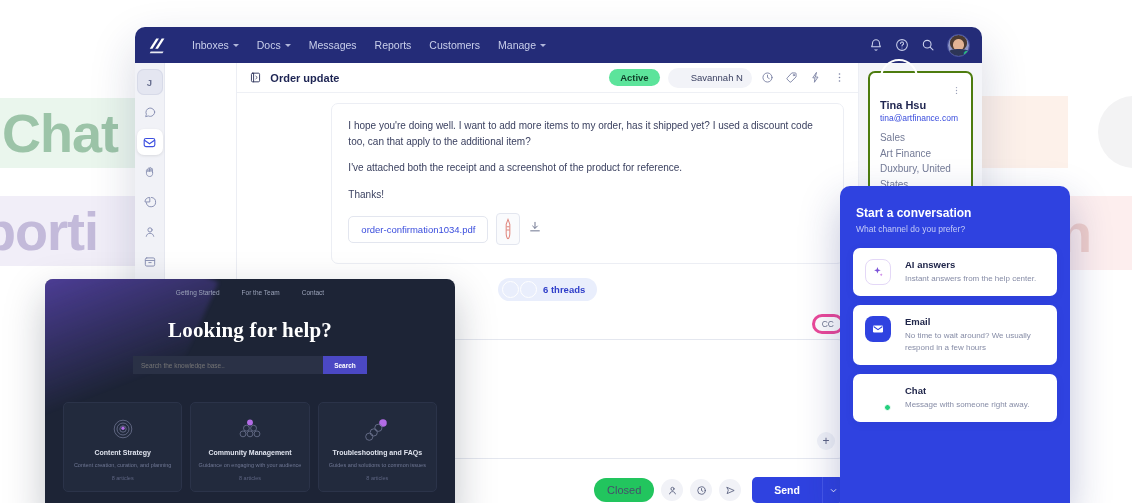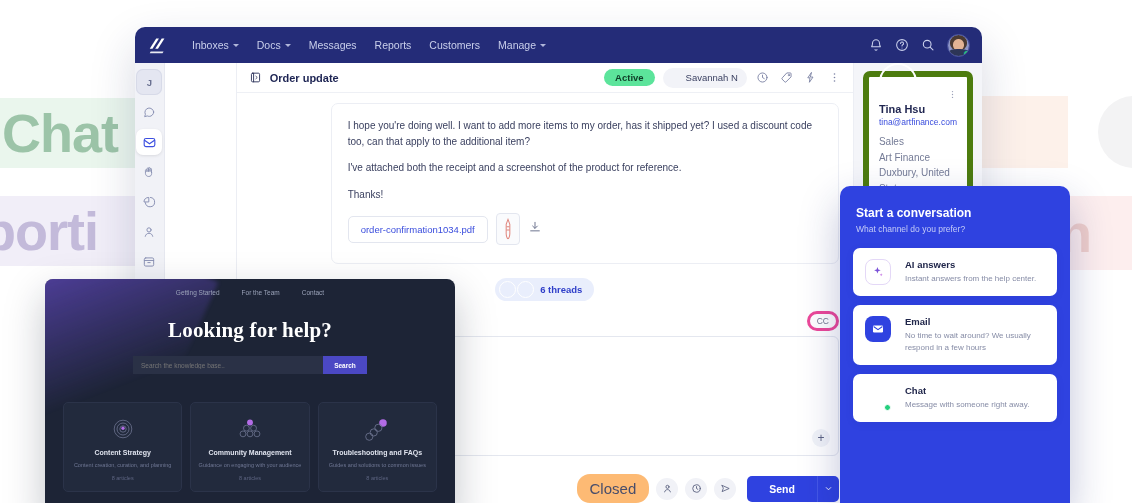--- a/index.html
+++ b/index.html
@@ -118,34 +118,34 @@
   #cc-row { display: flex; justify-content: flex-end; margin-bottom: 5px; }
   #cc-btn { border: 3px solid #ec4899; border-radius: 10px; font-size: 8.5px; color: #71778f;
      padding: 2px 7px; cursor: pointer; }
   #composer { height: 120px; border: 1px solid #e4e7ef; border-radius: 6px; background: #fff;
      position: relative; }
   #plus-btn { position: absolute; right: 8px; bottom: 8px; width: 18px; height: 18px;
      border-radius: 50%; background: #f1f3f8; color: #5c6384; display: flex;
      align-items: center; justify-content: center; font-size: 12px; cursor: pointer; }
   #send-bar { display: flex; align-items: center; justify-content: flex-end; gap: 7px;
      padding: 8px 14px 12px 14px; }
-  #closed-pill { background: #fdba74; border-radius: 13px; font-size: 15px; color: #474d6b;
+  #closed-pill { background: #22c55e; border-radius: 13px; font-size: 11px; color: #474d6b;
      padding: 6px 13px; cursor: pointer; }
   .round-btn { width: 22px; height: 22px; border-radius: 50%; background: #f1f2f7;
      display: flex; align-items: center; justify-content: center; color: #555c7c; cursor: pointer; }
   #send-group { display: flex; margin-left: 4px; }
   #send-btn { background: #2f42e0; color: #fff; font-size: 10.5px; font-weight: 600;
      padding: 7px 22px; border-radius: 5px 0 0 5px; cursor: pointer; }
   #send-caret { background: #2f42e0; color: #fff; width: 22px; border-radius: 0 5px 5px 0;
      display: flex; align-items: center; justify-content: center;
      border-left: 1px solid #4557e8; cursor: pointer; }
 
   
   #details { width: 152px; background: #f4f5f9; padding: 8px 9px; }
-  .det-card { background: #fff; border-radius: 7px; border: 6px solid #4d7c0f;
+  .det-card { background: #fff; border-radius: 7px; border: 2px solid #4d7c0f;
      padding: 9px 10px; margin-bottom: 9px; }
   #contact-card { position: relative; padding-top: 26px; }
   #contact-avatar { position: absolute; left: 10px; top: -14px; width: 38px; height: 38px;
      border-radius: 50%; overflow: hidden; border: 2px solid #fff; }
   #contact-kebab { position: absolute; right: 9px; top: 9px; color: #9aa0b8; cursor: pointer; }
   #contact-name { font-size: 11px; font-weight: 700; color: #1f2550; margin-bottom: 2px; }
   #contact-email { font-size: 8.5px; color: #3a4ddd; margin-bottom: 7px; cursor: pointer; }
   .cmeta { font-size: 10px; color: #747b96; line-height: 1.55; }
   .det-title { font-size: 9.5px; font-weight: 700; color: #222a55; margin-bottom: 7px; }
   .det-row { font-size: 8.5px; color: #8b91a9; margin-bottom: 3px; }

